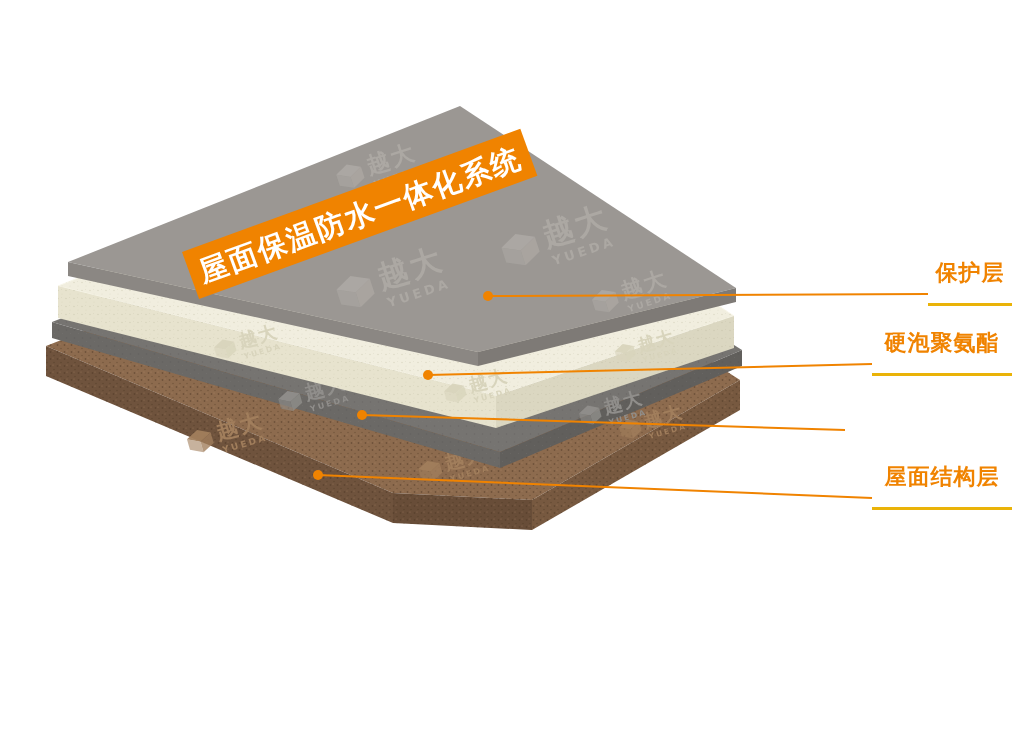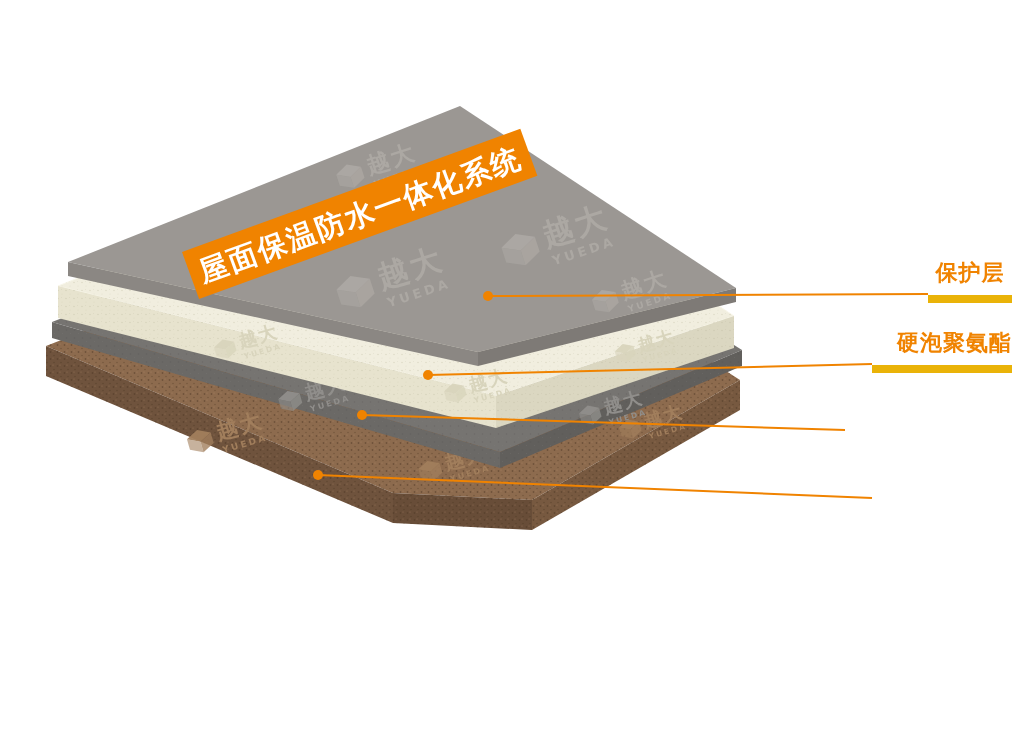--- a/index.html
+++ b/index.html
@@ -11,22 +11,22 @@
   .stage { position:relative; width:1018px; height:733px; background:#ffffff; }
   .stage > svg { position:absolute; left:0; top:0; }
   .layer-label {
     position:absolute;
     color:#F08300;
     font-weight:700;
     font-size:22px;
     line-height:1.25;
     text-align:center;
     letter-spacing:1px;
-    padding-bottom:8px;
-    border-bottom:8px solid #eab308;
+    padding-bottom:16px;
+    border-bottom:3px solid #eab308;
     white-space:nowrap;
   }
   .banner-text { fill:#ffffff; font-size:29px; font-weight:700; letter-spacing:2px; }
   .wm-cn { font-size:23px; font-weight:700; fill:currentColor; letter-spacing:2px; }
   .wm-en { font-size:9.5px; font-weight:700; fill:currentColor; letter-spacing:2.5px; }
 </style>
 </head>
 <body>
 
 <div class="stage">
@@ -131,15 +131,16 @@
         <circle cx="362" cy="415" r="5" fill="#F08300"></circle>
       </g>
       <g>
         <line x1="318" y1="475" x2="872" y2="498" stroke-width="2" stroke="#F08300"></line>
         <circle cx="318" cy="475" r="5" fill="#F08300"></circle>
       </g>
     </g>
   </svg>
 
   <div class="layer-label" style="left:928px; top:259px; width:84px;">保护层</div>
-  <div class="layer-label" style="left:872px; top:329px; width:140px;text-align:right;">硬泡聚氨酯</div>
+  <div class="layer-label" style="left:872px; top:329px; width:140px;">硬泡聚氨酯</div>
+  <div class="layer-label" style="left:872px; top:463px; width:140px;">屋面结构层</div>
 
 </div>
 
 </body></html>

